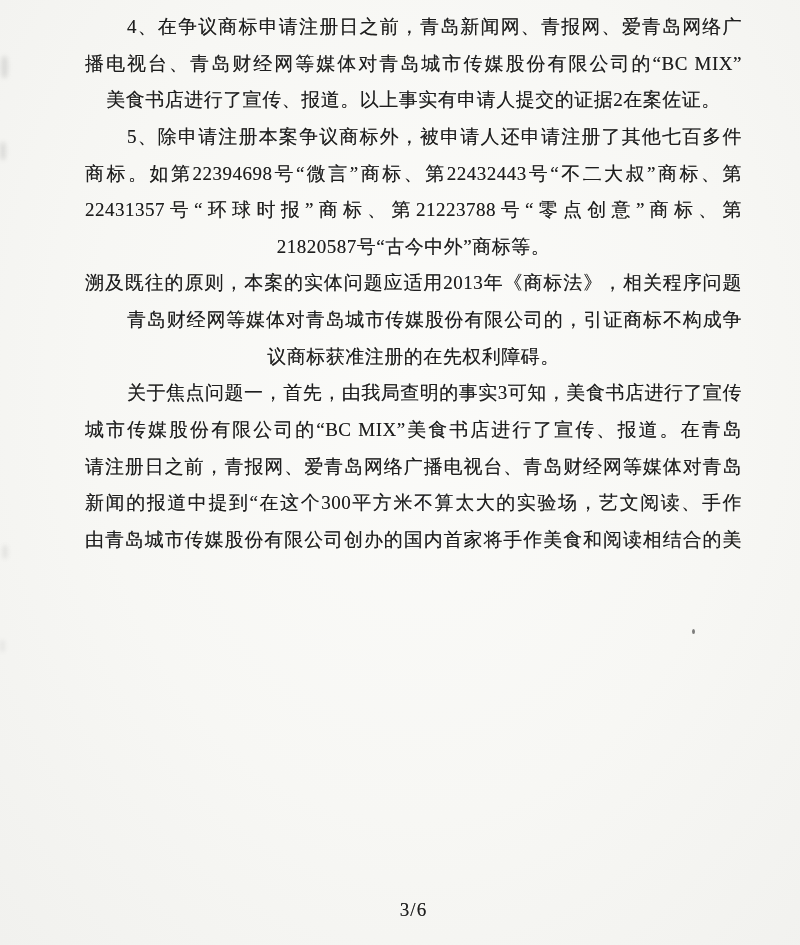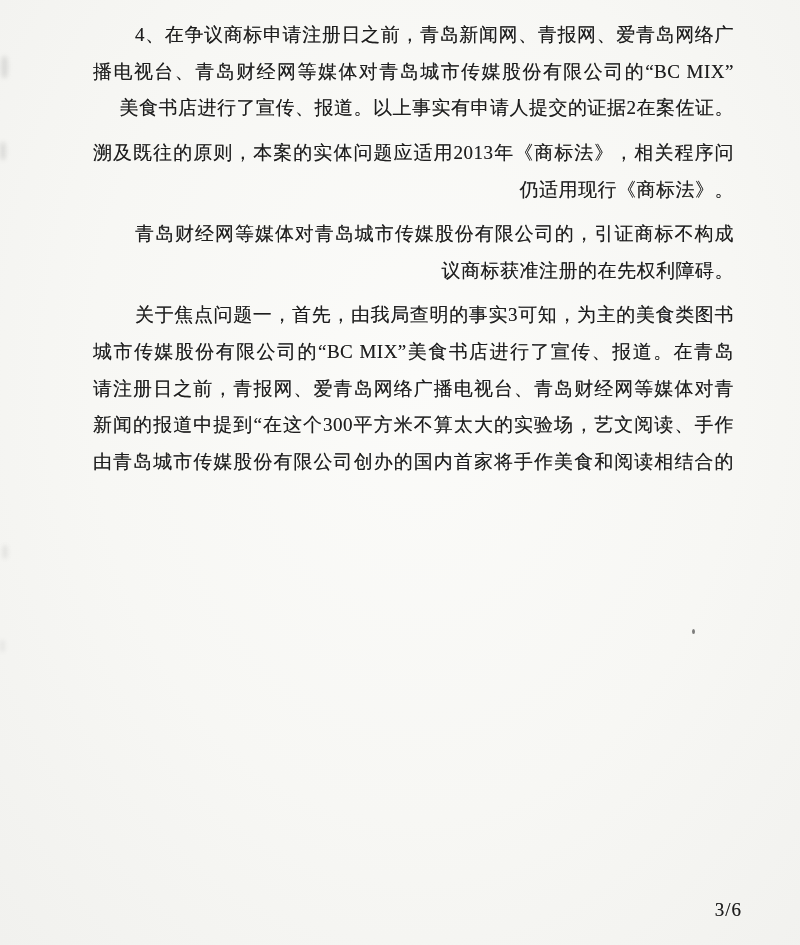--- a/index.html
+++ b/index.html
@@ -20,46 +20,46 @@
     inset: 0;
     background: radial-gradient(ellipse at 52% 40%, #fbfbf9 0%, #f7f7f4 55%, #f1f1ee 100%);
   }
   .doc-body {
     position: absolute;
     left: 85px;
     top: 9px;
     width: 657px;
   }
   .paragraph {
-    margin: 8px;
+    margin: 0;
     padding: 0;
   }
   .line {
     height: 36.65px;
     line-height: 36.65px;
     font-size: 19px;
     letter-spacing: 0.5px;
     white-space: normal;
     overflow: hidden;
-    text-align: right;
+    text-align: center;
     text-shadow: 0 0 0.5px rgba(20,20,20,0.55);
   }
   .line.fill {
     text-align: justify;
     text-align-last: justify;
   }
   .line.indent {
     padding-left: 42px;
   }
   .footer {
     position: absolute;
     left: 85px;
     top: 899px;
     width: 657px;
-    text-align: right;
+    text-align: center;
     font-size: 19px;
     letter-spacing: 1px;
     text-shadow: 0 0 0.5px rgba(20,20,20,0.55);
   }
   
   .smudge {
     position: absolute;
     background: rgba(110,110,110,0.18);
     filter: blur(2px);
     border-radius: 40%;
@@ -90,29 +90,34 @@
 <div class="speck"></div>
 
 <main>
   <div class="doc-body">
       <div class="paragraph">
         <div class="line indent fill">4、在争议商标申请注册日之前，青岛新闻网、青报网、爱青岛网络广</div>
         <div class="line fill">播电视台、青岛财经网等媒体对青岛城市传媒股份有限公司的“BC MIX”</div>
         <div class="line">美食书店进行了宣传、报道。以上事实有申请人提交的证据2在案佐证。</div>
       </div>
       <div class="paragraph">
+        <div class="line indent fill">5、除申请注册本案争议商标外，被申请人还申请注册了其他七百多件</div>
+        <div class="line fill">商标。如第22394698号“微言”商标、第22432443号“不二大叔”商标、第</div>
+        <div class="line fill">22431357号“环球时报”商标、第21223788号“零点创意”商标、第</div>
+        <div class="line">21820587号“古今中外”商标等。</div>
+      </div>
+      <div class="paragraph">
         <div class="line fill">溯及既往的原则，本案的实体问题应适用2013年《商标法》，相关程序问题</div>
-        <div class="line">仍适用现行《商标法》。</div>
       </div>
       <div class="paragraph">
         <div class="line indent fill">青岛财经网等媒体对青岛城市传媒股份有限公司的，引证商标不构成争</div>
         <div class="line">议商标获准注册的在先权利障碍。</div>
       </div>
       <div class="paragraph">
-        <div class="line indent fill">关于焦点问题一，首先，由我局查明的事实3可知，为主的美食类图书</div>
+        <div class="line indent fill">关于焦点问题一，首先，由我局查明的事实3可知，美食书店进行了宣传</div>
         <div class="line fill">城市传媒股份有限公司的“BC MIX”美食书店进行了宣传、报道。在青岛</div>
         <div class="line fill">请注册日之前，青报网、爱青岛网络广播电视台、青岛财经网等媒体对青岛</div>
         <div class="line fill">新闻的报道中提到“在这个300平方米不算太大的实验场，艺文阅读、手作</div>
         <div class="line fill">由青岛城市传媒股份有限公司创办的国内首家将手作美食和阅读相结合的美</div>
       </div>
     </div>
   <div class="footer">3/6</div>
 </main>
 
 </body></html>

